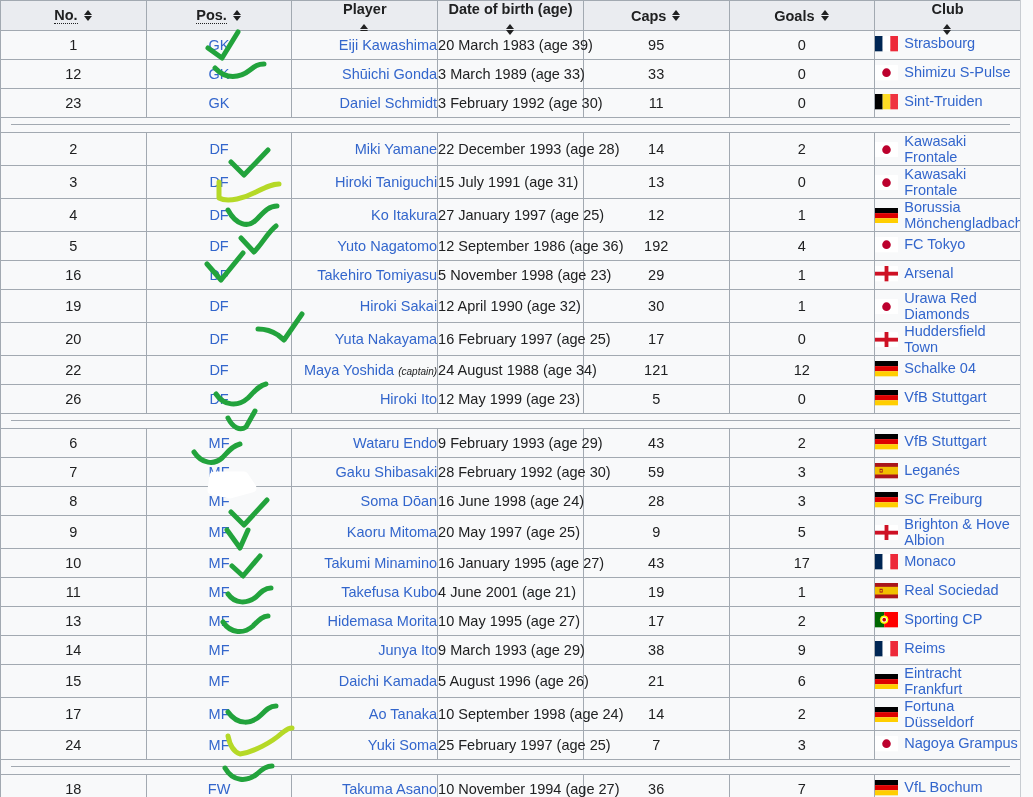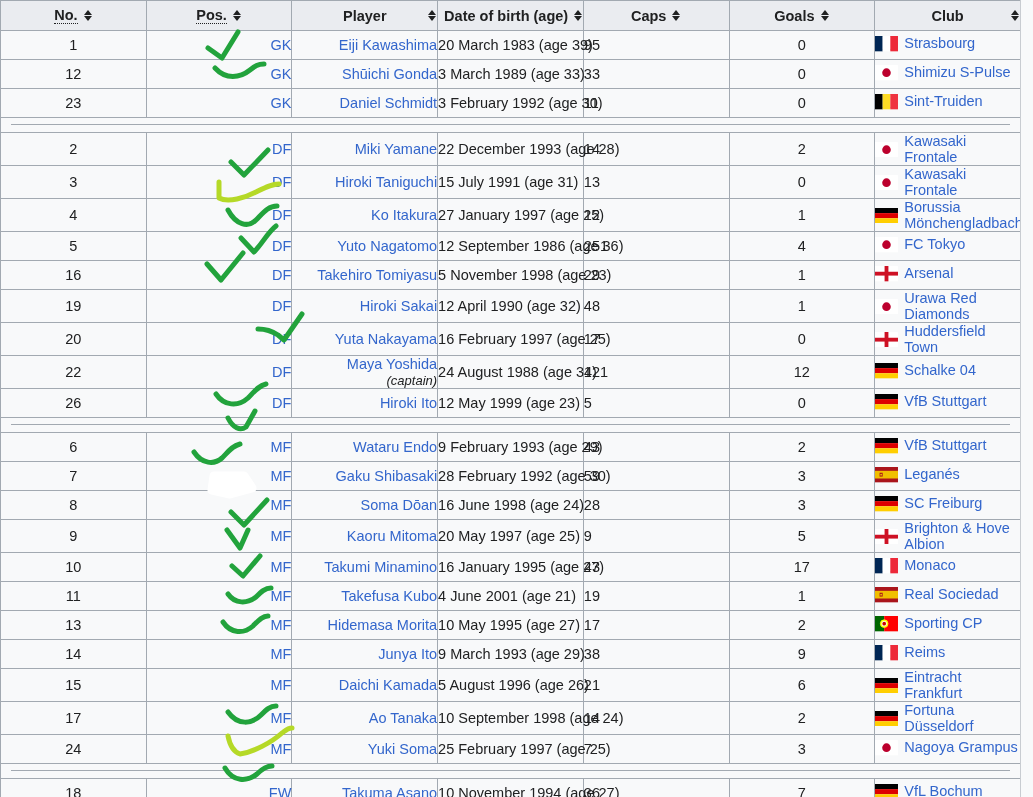--- a/index.html
+++ b/index.html
@@ -35,23 +35,23 @@
     font-size:14.5px;
     color:#202122;
     text-align:center;
     position:relative;
     white-space:nowrap;
     border-top:1px solid #a2a9b1;
     border-bottom:1px solid #a2a9b1;
   }
   .hdr-inner{
     display:flex;align-items:center;justify-content:center;
-    gap:6px;padding:0 0;height:29px;
-  }
-  .hdr-inner.spread{justify-content:space-between;}
+    gap:6px;padding:0 15px;height:29px;
+  }
+  .hdr-inner.spread{flex-direction:column;}
   .hdr-label.abbr{
     border-bottom:1px dotted #202122;
     cursor:help;
   }
   .sortarrow{
     display:inline-block;width:9px;height:13px;position:relative;flex:0 0 auto;
   }
   .sortarrow:before,.sortarrow:after{
     content:"";position:absolute;left:0;width:0;height:0;
     border-left:4.5px solid transparent;border-right:4.5px solid transparent;
@@ -65,29 +65,29 @@
     border:none;
     border-left:1px solid transparent;
     font-size:14.5px;
     background:#f8f9fa;
   }
   tbody tr td:first-child{border-left:1px solid #a2a9b1;}
   tbody tr td:last-child{border-right:1px solid #a2a9b1;}
   tbody tr:last-child td{border-bottom:1px solid #a2a9b1;}
 
   td.c-no{text-align:center;width:57px;}
-  td.c-pos{text-align:right;width:52px;color:#3366cc;width:52px;}
+  td.c-pos{text-align:center;width:52px;color:#3366cc;width:52px;}
   td.c-player{text-align:right;padding-left:19px;width:208px;position:relative;}
   td.c-dob{text-align:left;padding-left:25px;width:252px;white-space:nowrap;}
-  td.c-caps{width:64px;}
+  td.c-caps{text-align:center;width:64px;}
   td.c-goals{text-align:center;width:63px;}
   td.c-club{text-align:left;padding-left:30px;}
 
   .link{color:#3366cc;}
-  .captain{color:#202122;font-style:italic;font-size:13px;}
+  .captain{color:#202122;font-style:italic;font-size:10px;}
 
   
   tr.sep td{
     height:14px;padding:0;border:none;background:#f8f9fa;
     border-left:1px solid #a2a9b1;border-right:1px solid #a2a9b1;
   }
   tr.sep td:not(:first-child){border-left:none;}
   tr.sep td:not(:last-child){border-right:none;}
   .sep-rule{
     height:1px;background:#a2a9b1;margin:6px 10px 7px 10px;
@@ -261,21 +261,21 @@
                   <rect y="13.34" width="30" height="6.66" fill="#ffce00"></rect>
                 </svg></span>
               <span class="link">Borussia Mönchengladbach</span>
             </span></td>
         </tr>
         <tr>
           <td class="c-no">5</td>
           <td class="c-pos"><span class="link">DF</span></td>
           <td class="c-player"><span class="link">Yuto Nagatomo</span></td>
           <td class="c-dob">12 September 1986 (age 36)</td>
-          <td class="c-caps">251</td>
+          <td class="c-caps">192</td>
           <td class="c-goals">4</td>
           <td class="c-club"><span class="flagwrap">
               <span class="flag"><svg viewBox="0 0 30 20">
                   <rect width="30" height="20" fill="#fff"></rect>
                   <circle cx="15" cy="10" r="5.6" fill="#bc002d"></circle>
                 </svg></span>
               <span class="link">FC Tokyo</span>
             </span></td>
         </tr>
         <tr>
@@ -292,21 +292,21 @@
                   <rect y="7.5" width="30" height="5" fill="#ce1124"></rect>
                 </svg></span>
               <span class="link">Arsenal</span>
             </span></td>
         </tr>
         <tr>
           <td class="c-no">19</td>
           <td class="c-pos"><span class="link">DF</span></td>
           <td class="c-player"><span class="link">Hiroki Sakai</span></td>
           <td class="c-dob">12 April 1990 (age 32)</td>
-          <td class="c-caps">48</td>
+          <td class="c-caps">30</td>
           <td class="c-goals">1</td>
           <td class="c-club"><span class="flagwrap">
               <span class="flag"><svg viewBox="0 0 30 20">
                   <rect width="30" height="20" fill="#fff"></rect>
                   <circle cx="15" cy="10" r="5.6" fill="#bc002d"></circle>
                 </svg></span>
               <span class="link">Urawa Red Diamonds</span>
             </span></td>
         </tr>
         <tr>

